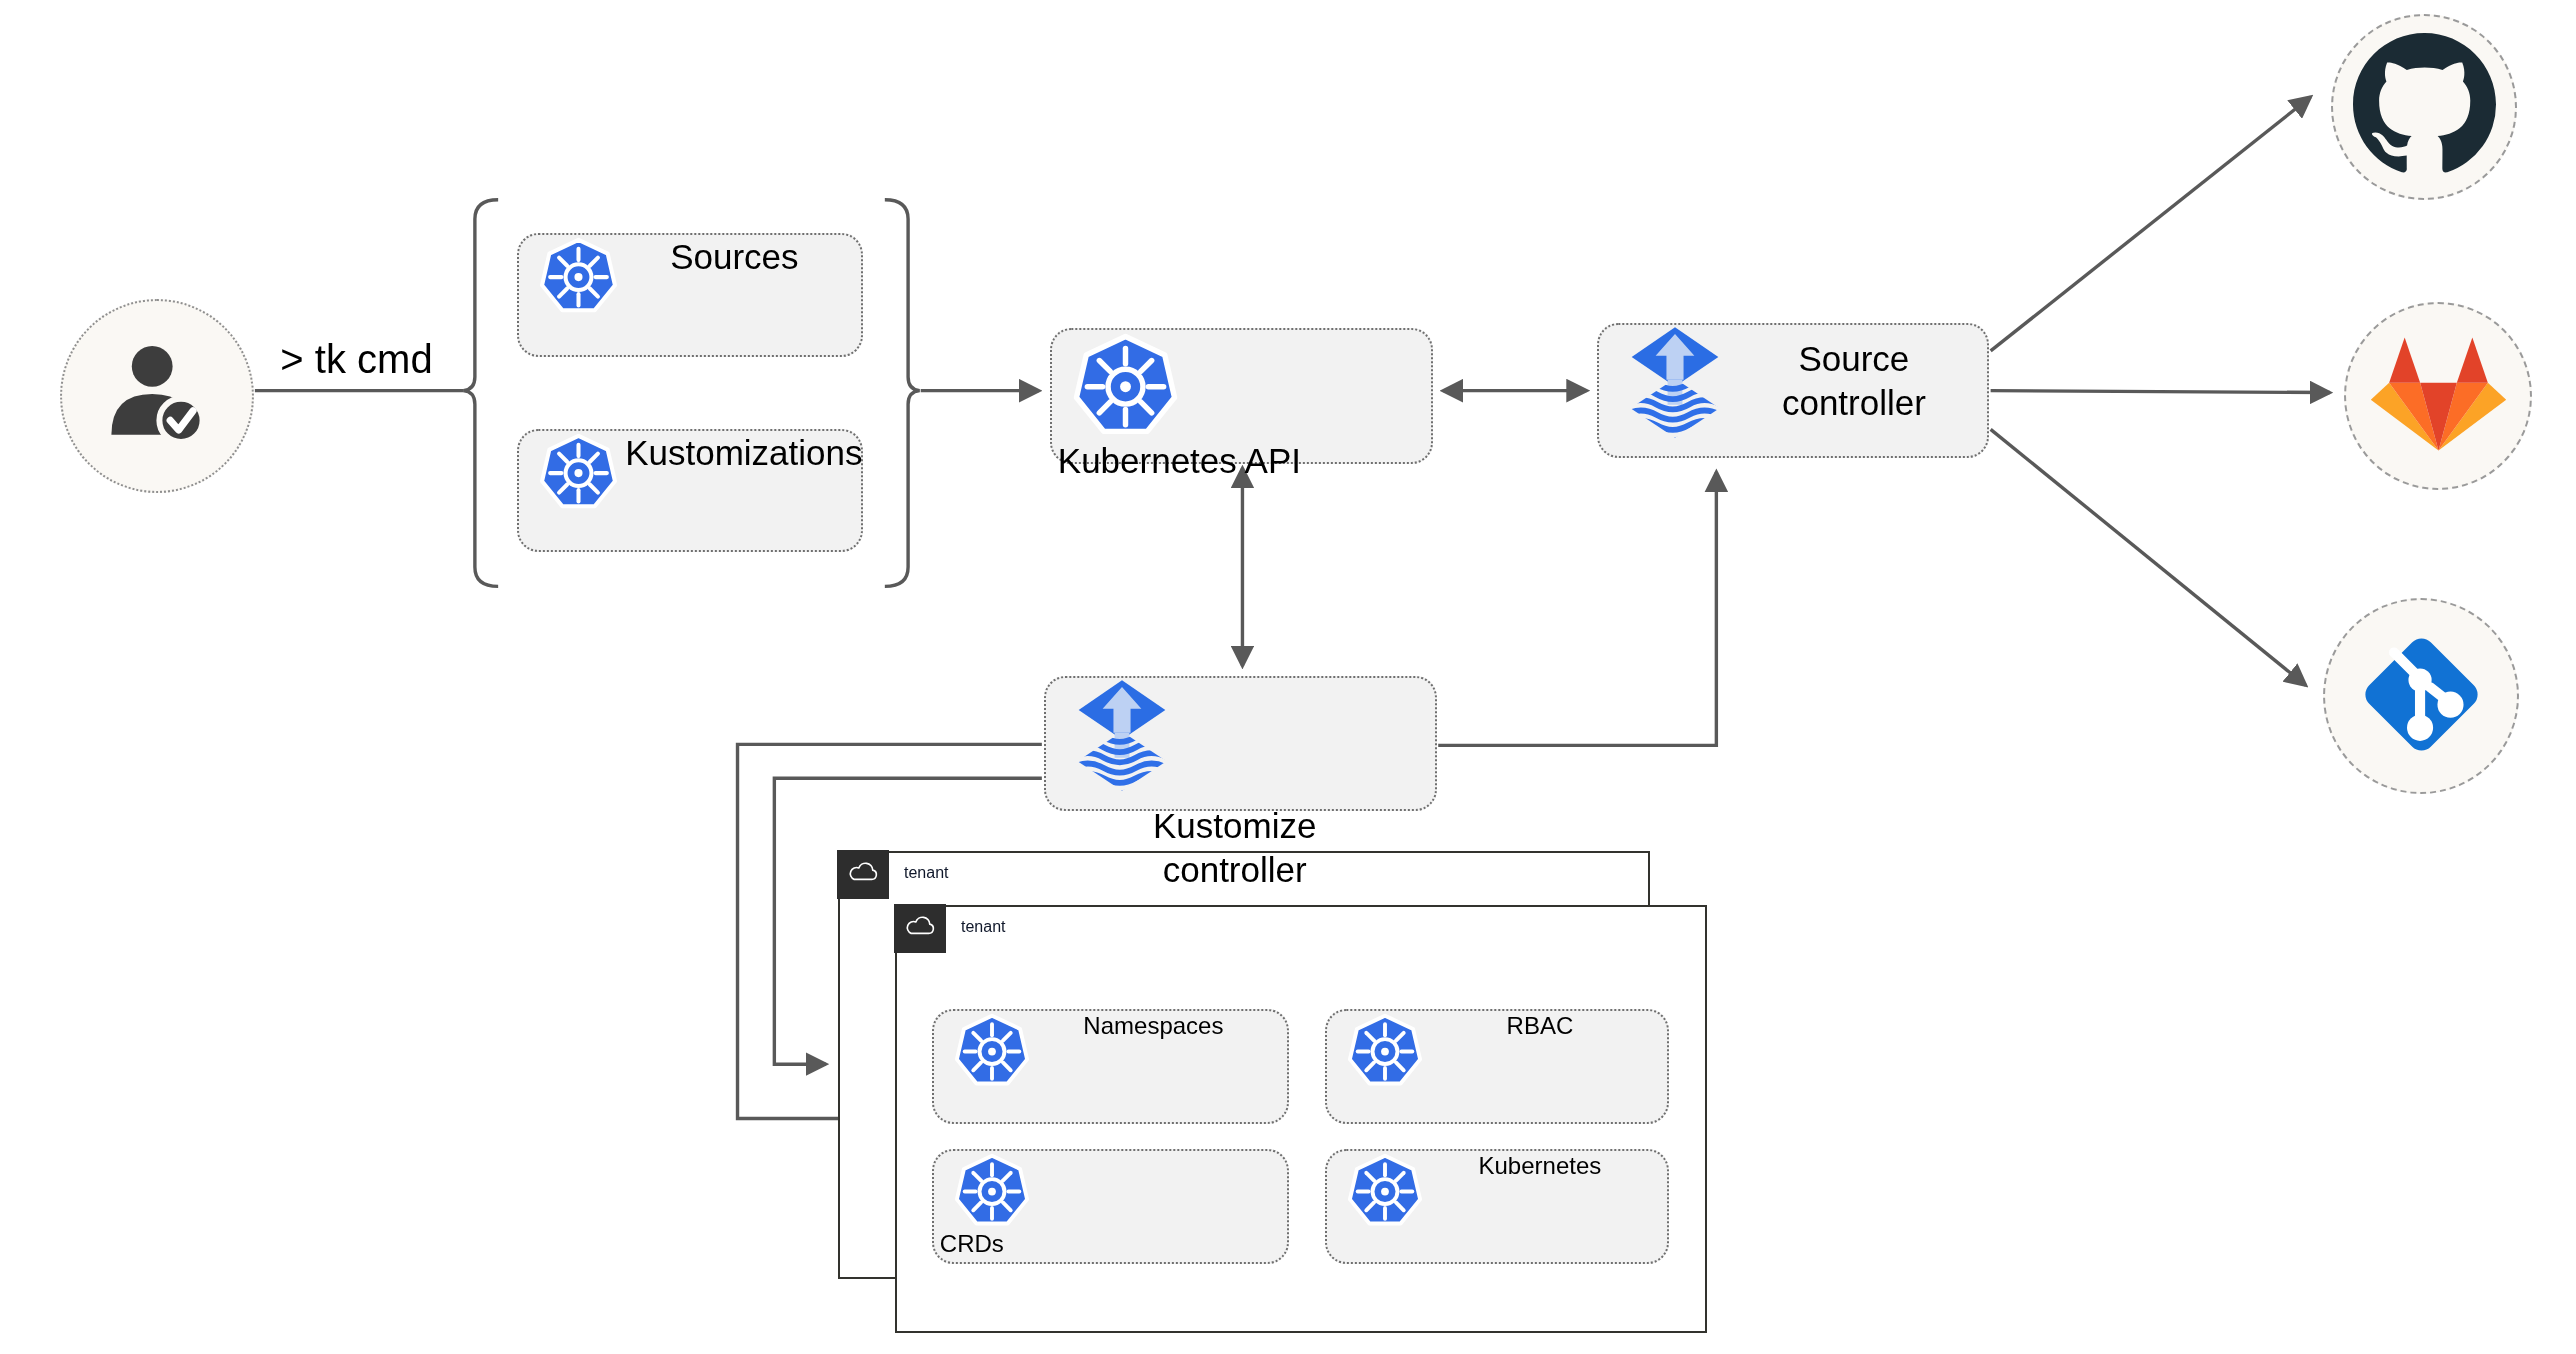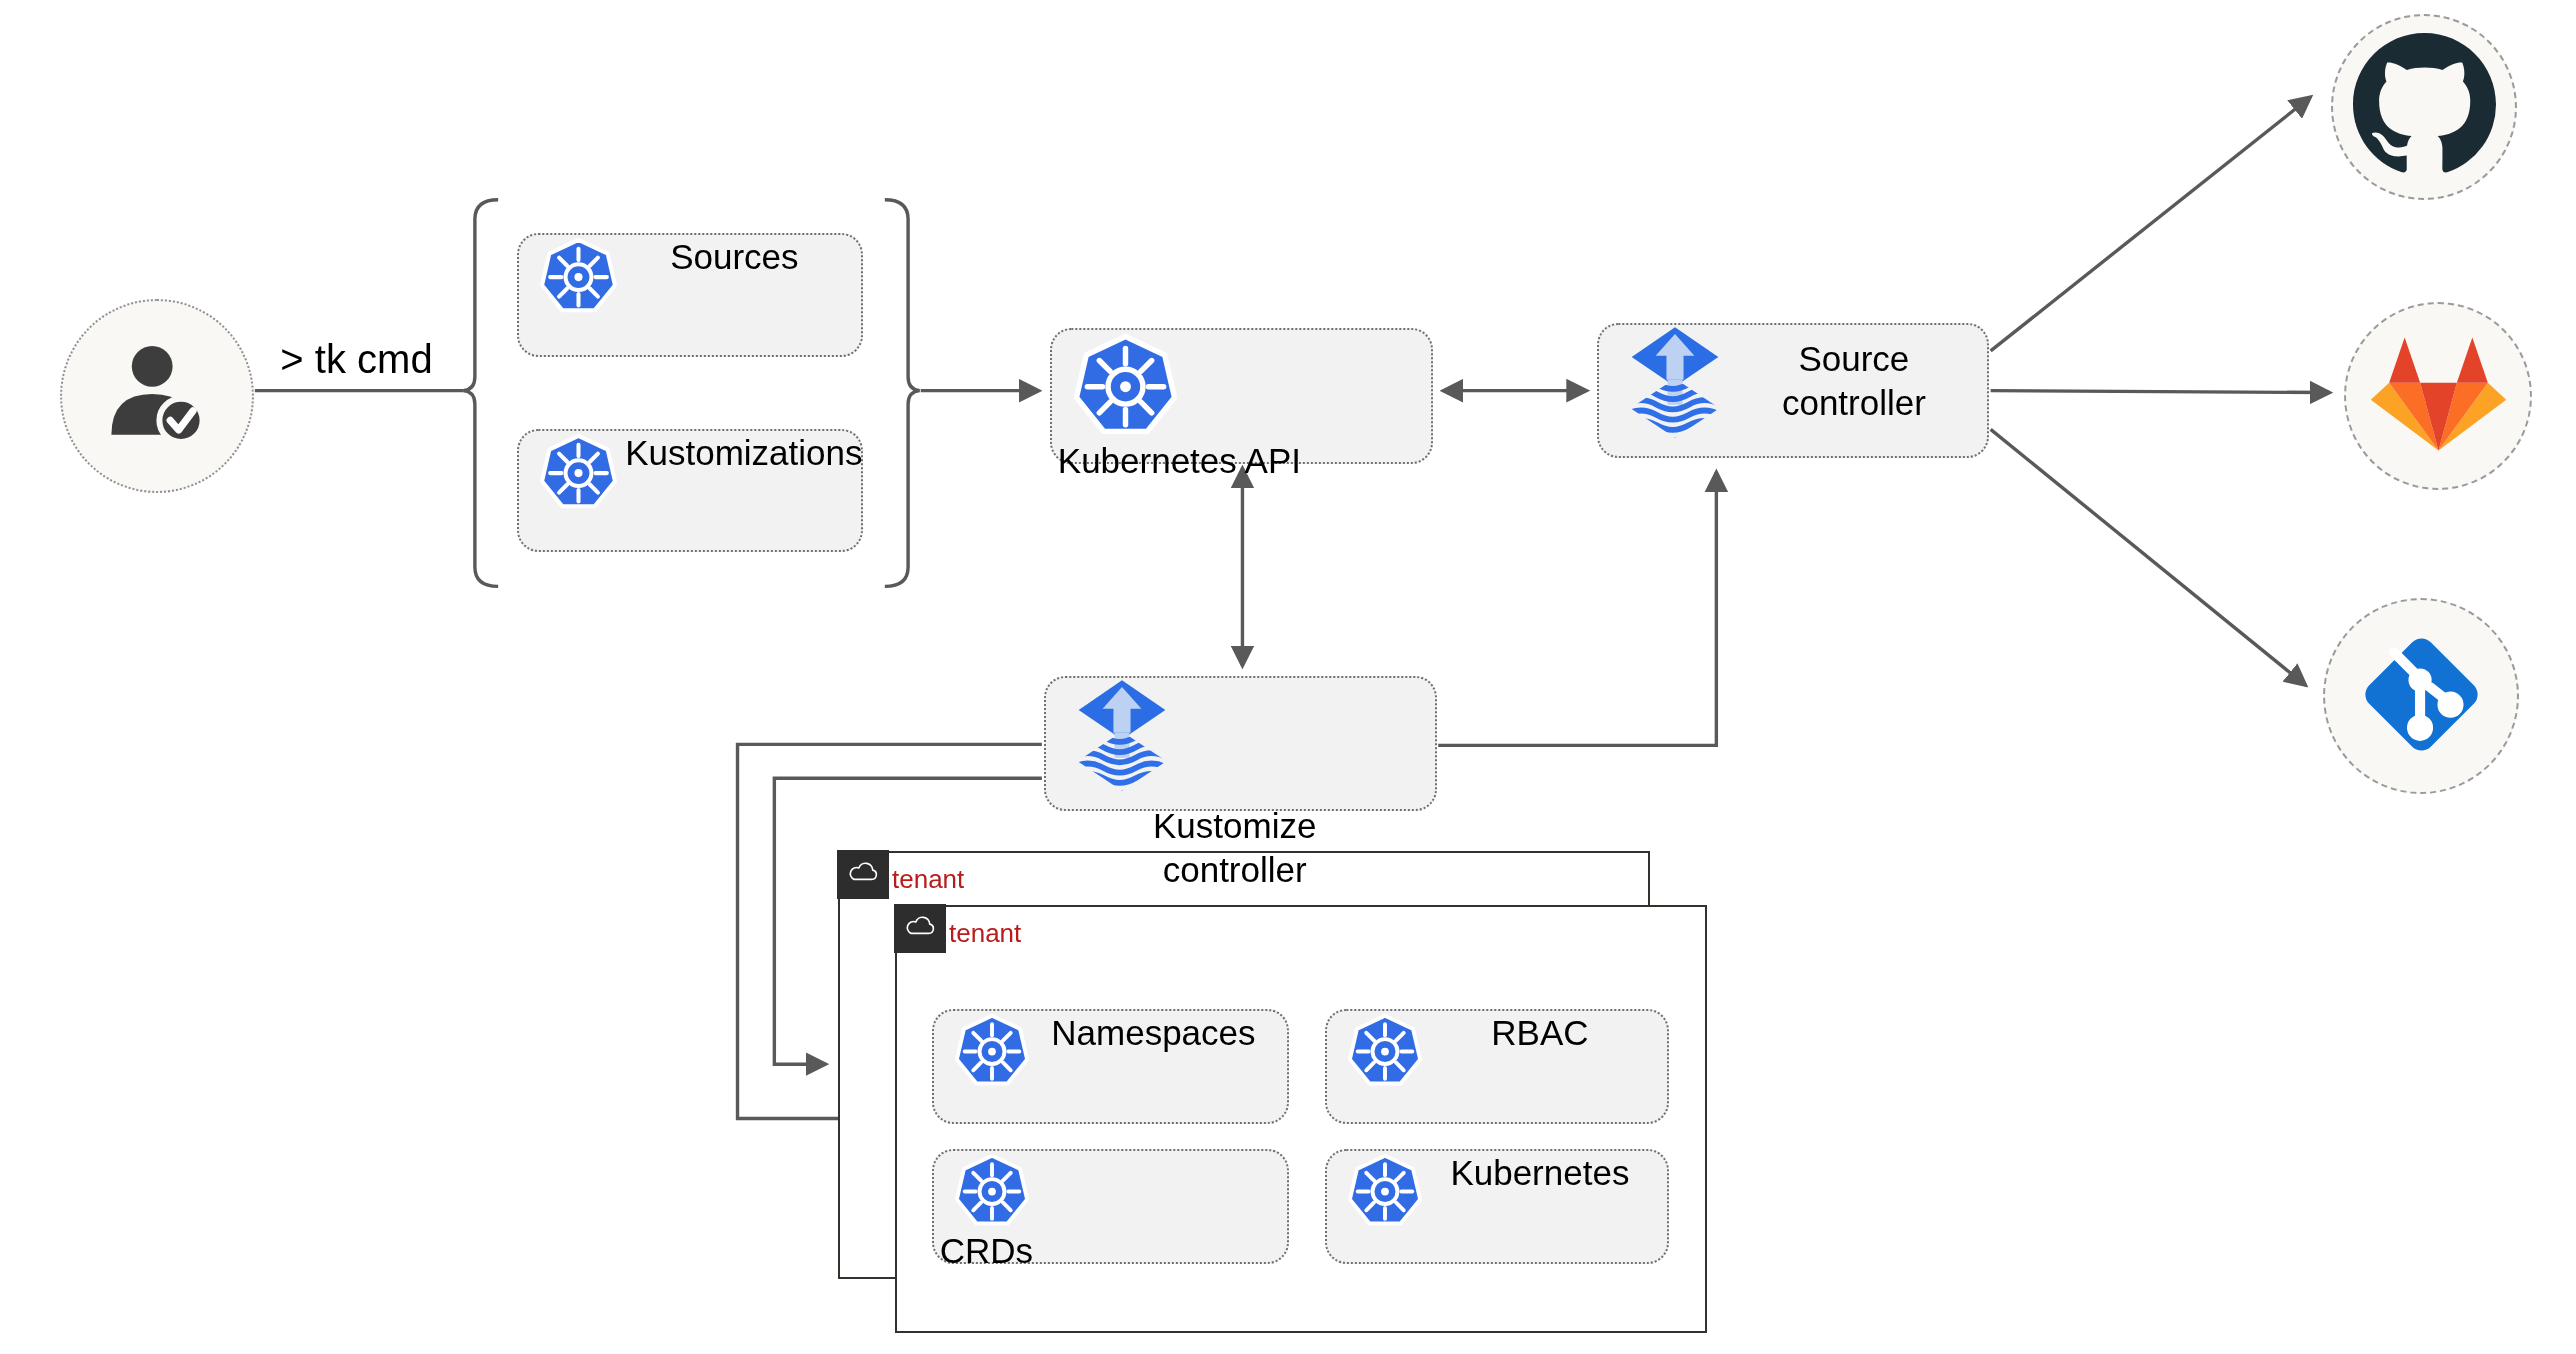--- a/index.html
+++ b/index.html
@@ -5,39 +5,39 @@
   html,body{margin:0;padding:0;background:#ffffff;}
   .canvas{position:relative;width:2576px;height:1355px;background:#ffffff;overflow:hidden;
           font-family:"Liberation Sans","DejaVu Sans",sans-serif;color:#000;}
   svg.connector-layer{position:absolute;left:0;top:0;z-index:0;}
 
   
   .node-box{position:absolute;background:#f2f2f2;border:2.9px dotted #6f6f6f;border-radius:21.3px;
             box-sizing:border-box;display:flex;align-items:flex-start;z-index:4;}
   .node-box .icon{flex:0 0 auto;display:flex;align-items:center;justify-content:center;margin-left:19.4px;}
   .node-box .label{flex:1 1 auto;text-align:center;font-size:35px;line-height:1.25;padding:0 17.4px 0 5.8px;}
-  .node-box.small .label{font-size:35px;}
+  .node-box.small .label{font-size:24px;}
   .node-box.two-line .label{max-width:242px;margin:12px auto;}
 
   
   .circle-node{position:absolute;border-radius:50%;background:#faf8f4;box-sizing:border-box;
                display:flex;align-items:center;justify-content:center;z-index:4;}
   .dashed{border:2.9px dashed #9a9a9a;}
   .dotted-circle{border:2.9px dotted #8f8f8f;}
 
   .cli-label{position:absolute;left:250px;top:337px;width:213px;text-align:center;
              font-size:40px;z-index:4;}
 
   
   .tenant-window{position:absolute;background:#ffffff;border:2.9px solid #33332e;box-sizing:border-box;}
   .tenant-window.back{left:838px;top:851px;width:812px;height:428px;z-index:1;}
   .tenant-window.front{left:895px;top:905px;width:812px;height:428px;z-index:2;}
   .tenant-tab{position:absolute;left:-2.9px;top:-2.9px;width:52px;height:49px;background:#2d2d2d;
               display:flex;align-items:center;justify-content:center;}
-  .tenant-title{position:absolute;left:52px;top:10.7px;font-size:26px;color:#b91c1c;}
+  .tenant-title{position:absolute;left:64px;top:10.7px;font-size:16px;color:#0f172a;}
 </style>
 </head>
 <body>
 
 <div class="canvas">
 
   <svg class="connector-layer" width="2576" height="1355" viewBox="0 0 2658 1398">
     <defs>
       <marker id="arr" viewBox="0 0 10 10" refX="8.5" refY="5" markerWidth="7" markerHeight="7" orient="auto-start-reverse">
         <path d="M0 0 L10 5 L0 10 Z" fill="#595959"></path>

